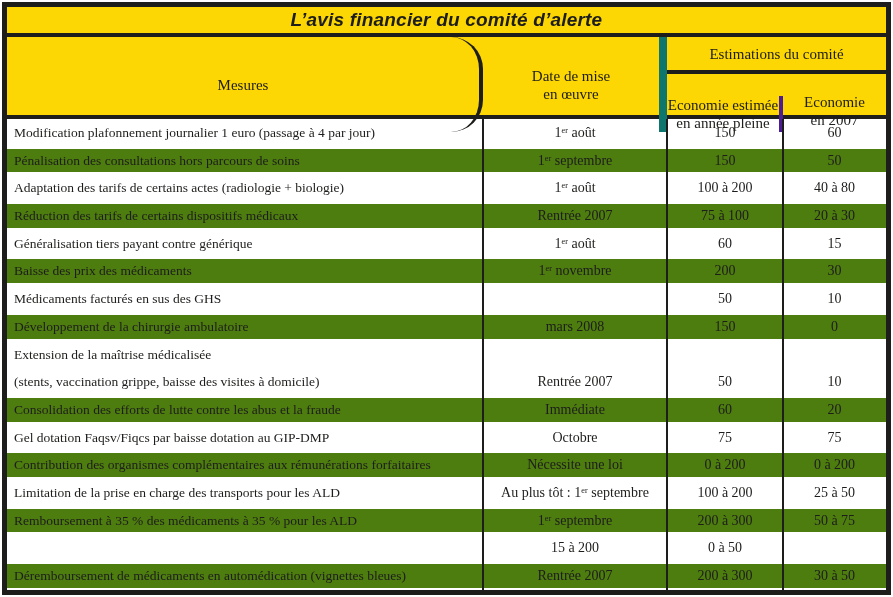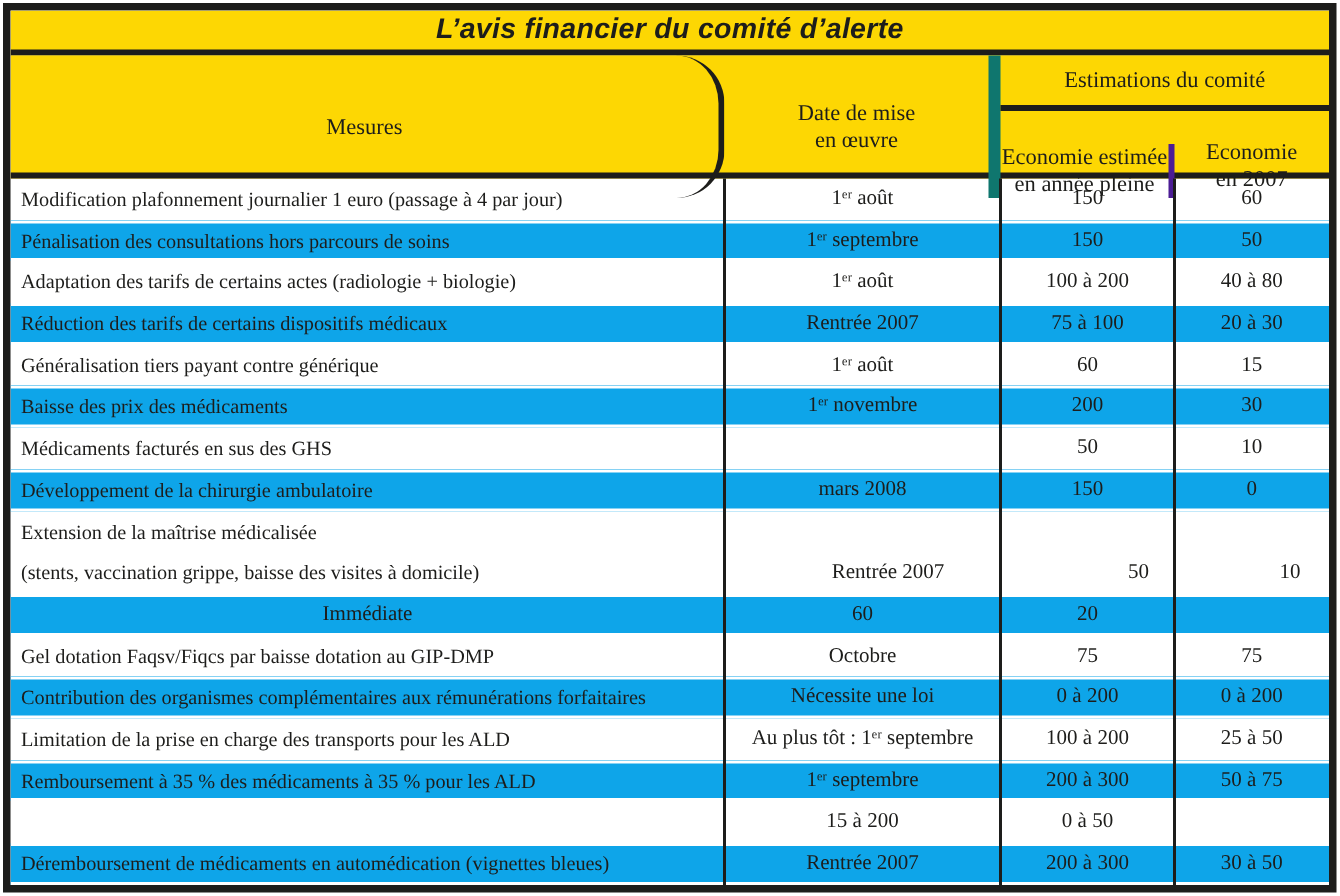--- a/index.html
+++ b/index.html
@@ -44,24 +44,24 @@
   .hc-pleine  { grid-column: 3; grid-row: 2; border-right: 4px solid #4c1d95; margin-top: 22px; }
   .hc-2007    { grid-column: 4; grid-row: 2; margin-top: 16px; }
   .tbody { position: relative; height: 536px; }
   .row {
     display: grid;
     grid-template-columns: 476px 184px 116px 1fr;
     height: 27.7px;
     font-size: 14px;
   }
   .row.hl {
-    background: #0ea5e9;
+    background: #4d7c0f;
     box-shadow: inset 0 2px 0 #ffffff, inset 0 -2px 0 #ffffff;
   }
-  .row.tall { height: 55.4px; gap: 17px; }
+  .row.tall { height: 55.4px; }
   .cell {
     display: flex; align-items: center; justify-content: center;
     white-space: pre; overflow: hidden; line-height: 27.7px;
   }
   .cell.mesure {
     justify-content: flex-start; padding-left: 7px;
     font-size: 13.5px;
   }
   .row.tall .cell { align-items: flex-end; }
   .row.tall .cell.mesure { align-items: center; }
@@ -151,20 +151,21 @@
 
     <div class="row tall">
       <div class="cell mesure">Extension de la maîtrise médicalisée
 (stents, vaccination grippe, baisse des visites à domicile)</div>
       <div class="cell">Rentrée 2007</div>
       <div class="cell">50</div>
       <div class="cell">10</div>
     </div>
 
     <div class="row hl">
+      <div class="cell mesure">Consolidation des efforts de lutte contre les abus et la fraude</div>
       <div class="cell">Immédiate</div>
       <div class="cell">60</div>
       <div class="cell">20</div>
     </div>
 
     <div class="row">
       <div class="cell mesure">Gel dotation Faqsv/Fiqcs par baisse dotation au GIP-DMP</div>
       <div class="cell">Octobre</div>
       <div class="cell">75</div>
       <div class="cell">75</div>

